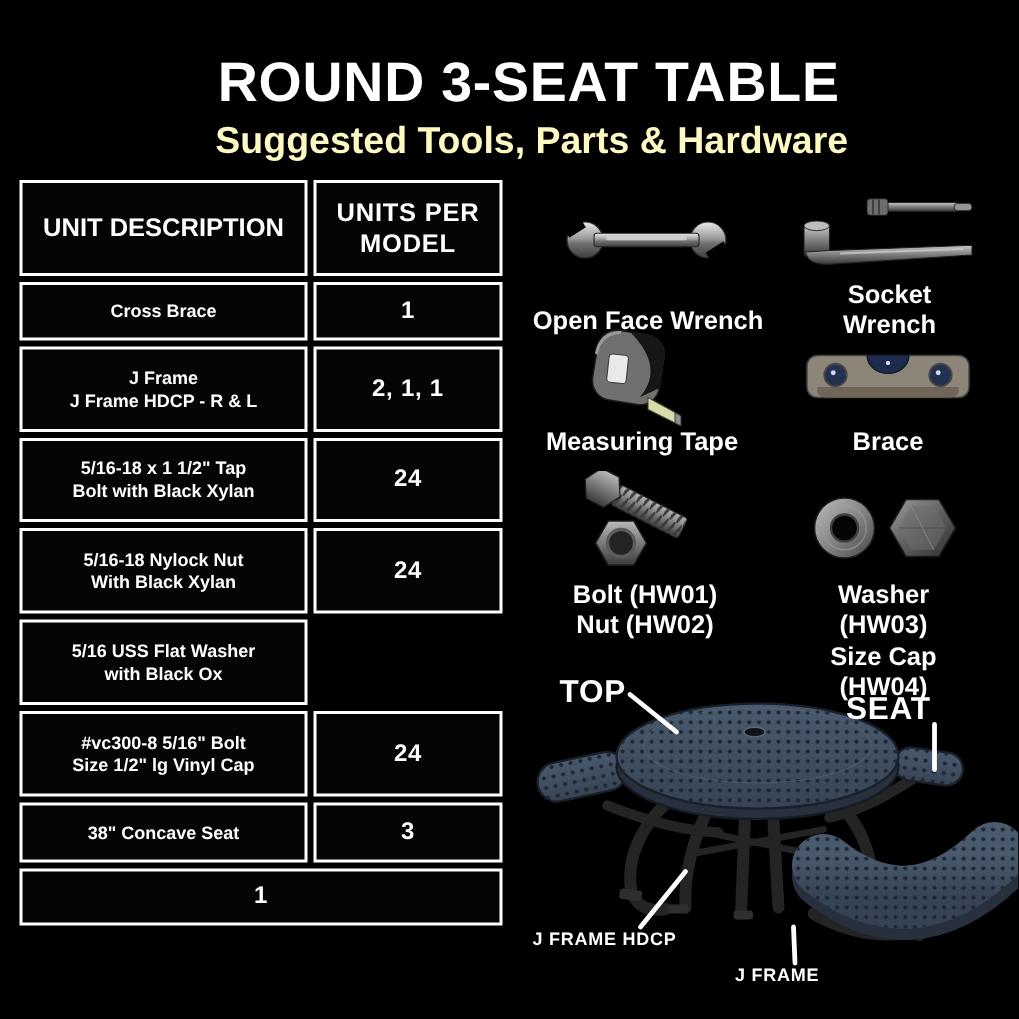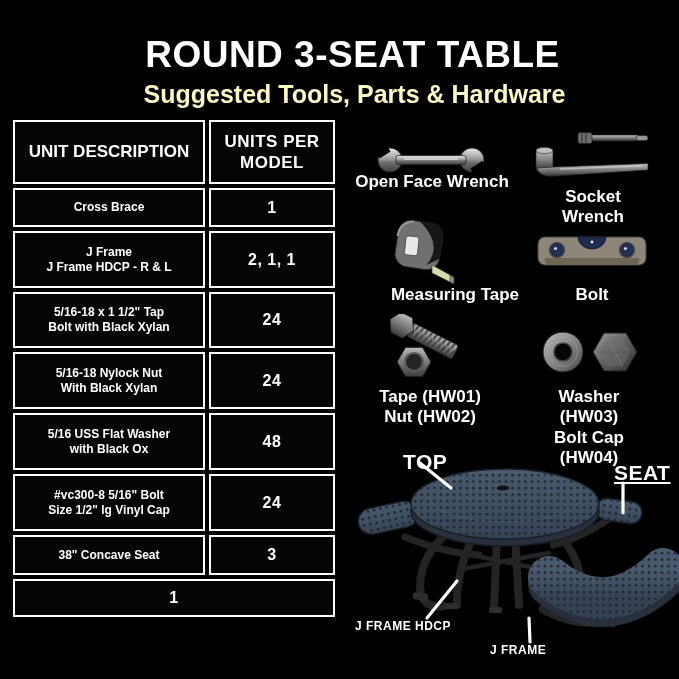--- a/index.html
+++ b/index.html
@@ -76,21 +76,20 @@
       <div class="cell units h56">24</div>
     </div>
     <div class="prow">
       <div class="cell desc h57">5/16-18 Nylock Nut
 With Black Xylan</div>
       <div class="cell units h57">24</div>
     </div>
     <div class="prow">
       <div class="cell desc h57">5/16 USS Flat Washer
 with Black Ox</div>
-      <div class="cell units h57">48</div>
     </div>
     <div class="prow">
       <div class="cell desc h57">#vc300-8 5/16" Bolt
 Size 1/2" lg Vinyl Cap</div>
       <div class="cell units h57">24</div>
     </div>
     <div class="prow">
       <div class="cell desc h40">38" Concave Seat</div>
       <div class="cell units h40">3</div>
     </div>
@@ -108,21 +107,21 @@
           <stop offset="1" stop-color="#3f3f3f"></stop>
       </linearGradient>
     </defs>
     <circle cx="14" cy="20" r="12" fill="url(#g1)" stroke="#2a2a2a" stroke-width="0.8"></circle>
     <rect x="0" y="6" width="13" height="10" fill="#000" transform="rotate(-32 6 11)"></rect>
     <circle cx="96" cy="20" r="12" fill="url(#g1)" stroke="#2a2a2a" stroke-width="0.8"></circle>
     <rect x="96" y="24" width="14" height="10" fill="#000" transform="rotate(-32 103 29)"></rect>
     <rect x="20" y="15.5" width="70" height="9" rx="2" fill="url(#g1)" stroke="#2a2a2a" stroke-width="0.8"></rect>
     <rect x="28" y="17.5" width="54" height="2.6" rx="1.3" fill="#d4d4d4" opacity="0.85"></rect>
   </svg>
-  <div class="tool-label" style="left:432px;top:172px;">Open Face Wrench</div>
+  <div class="tool-label" style="left:432px;top:204px;">Open Face Wrench</div>
 
   <svg class="tool-img" style="left:526px;top:126px;" width="132" height="58" viewBox="0 0 132 58">
     <defs>
       <linearGradient id="g2" x1="0" y1="0" x2="0" y2="1">
         <stop offset="0" stop-color="#c8c8c8"></stop>
           <stop offset="0.5" stop-color="#7c7c7c"></stop>
         <stop offset="1" stop-color="#343434"></stop>
       </linearGradient>
     </defs>
 
@@ -142,54 +141,54 @@
   <svg class="tool-img" style="left:388px;top:218px;" width="72" height="72" viewBox="0 0 72 72">
     <g transform="rotate(9 34 30)">
       <rect x="8" y="4" width="45" height="47" rx="13" fill="#707070" stroke="#1c1c1c" stroke-width="1"></rect>
       <path d="M28 4 h14 a12 12 0 0 1 11 12 v22 l-12 8 q14 -22 -13 -42 z" fill="#161616"></path>
       <path d="M8 22 q0 -14 14 -17" fill="none" stroke="#9a9a9a" stroke-width="2"></path>
       <rect x="17" y="20" width="13" height="19" rx="2.5" fill="#e9e9e9" stroke="#3a3a3a" stroke-width="0.7" transform="rotate(-3 23 29)"></rect>
     </g>
     <polygon points="44,47 64,58 64,65 44,55" fill="#d8dcab" stroke="#44442e" stroke-width="0.7"></polygon>
     <polygon points="62,57 66,59.2 66,66 62,64" fill="#8d8d8d" stroke="#2d2d2d" stroke-width="0.6"></polygon>
   </svg>
-  <div class="tool-label" style="left:428px;top:285px;margin-left:27px;">Measuring Tape</div>
+  <div class="tool-label" style="left:428px;top:285px;">Measuring Tape</div>
 
   <svg class="tool-img" style="left:536px;top:232px;" width="112" height="40" viewBox="0 0 112 40">
     <rect x="2" y="5" width="108" height="28" rx="7" fill="#8d8678" stroke="#454545" stroke-width="1"></rect>
     <path d="M9 26 h94 a0 0 0 0 1 0 0 v3 q0 4 -7 4 h-80 q-7 0 -7 -4 z" fill="#6e6757"></path>
     <path d="M42 5 a 14 12 0 0 0 28 0 z" fill="#1d2c4e" stroke="#10182b" stroke-width="0.8"></path>
     <circle cx="56" cy="10" r="1.4" fill="#e8eeff"></circle>
     <circle cx="21" cy="18" r="7.5" fill="#23304f" stroke="#474747" stroke-width="1.2"></circle>
     <circle cx="19.5" cy="16.5" r="1.6" fill="#cfd8ff"></circle>
     <circle cx="91" cy="18" r="7.5" fill="#23304f" stroke="#474747" stroke-width="1.2"></circle>
     <circle cx="89.5" cy="16.5" r="1.6" fill="#cfd8ff"></circle>
   </svg>
-  <div class="tool-label" style="left:592px;top:285px;">Bolt</div>
+  <div class="tool-label" style="left:592px;top:285px;">Brace</div>
 
   <svg class="tool-img" style="left:384px;top:314px;" width="88" height="70" viewBox="0 0 88 70">
     <defs>
       <linearGradient id="g3" x1="0" y1="0" x2="0" y2="1">
         <stop offset="0" stop-color="#b9b9b9"></stop>
           <stop offset="0.5" stop-color="#7a7a7a"></stop>
         <stop offset="1" stop-color="#3b3b3b"></stop>
       </linearGradient>
       <pattern id="thr" width="5" height="16" patternUnits="userSpaceOnUse">
         <line x1="0" y1="16" x2="5" y2="0" stroke="#3c3c3c" stroke-width="2"></line>
       </pattern>
     </defs>
     <g transform="rotate(27 30 18)">
       <rect x="26" y="10" width="50" height="15" rx="2" fill="url(#g3)" stroke="#222" stroke-width="0.8"></rect>
       <rect x="26" y="10" width="50" height="15" rx="2" fill="url(#thr)"></rect>
       <polygon points="29,17.5 22.5,28.8 9.5,28.8 3,17.5 9.5,6.2 22.5,6.2" fill="url(#g3)" stroke="#222" stroke-width="0.8"></polygon>
     </g>
     <polygon points="47,48 38.5,62.7 21.5,62.7 13,48 21.5,33.3 38.5,33.3" fill="url(#g3)" stroke="#1e1e1e" stroke-width="1"></polygon>
     <circle cx="30" cy="48" r="9" fill="#242424" stroke="#5c5c5c" stroke-width="2.2"></circle>
   </svg>
-  <div class="tool-label" style="left:430px;top:387px;">Tape (HW01)
+  <div class="tool-label" style="left:430px;top:387px;">Bolt (HW01)
 Nut (HW02)</div>
 
   <svg class="tool-img" style="left:540px;top:326px;" width="102" height="52" viewBox="0 0 102 52">
     <defs>
       <linearGradient id="g4" x1="0" y1="0" x2="1" y2="1">
         <stop offset="0" stop-color="#bdbdbd"></stop>
           <stop offset="0.55" stop-color="#808080"></stop>
         <stop offset="1" stop-color="#474747"></stop>
       </linearGradient>
       <linearGradient id="g5" x1="0" y1="0" x2="1" y2="1">
@@ -200,21 +199,21 @@
     </defs>
     <circle cx="23" cy="26" r="20" fill="url(#g4)" stroke="#1e1e1e" stroke-width="1"></circle>
     <circle cx="23" cy="26" r="14.5" fill="none" stroke="#9f9f9f" stroke-width="1" opacity="0.6"></circle>
     <circle cx="23" cy="26" r="9" fill="#050505" stroke="#404040" stroke-width="1.6"></circle>
     <polygon points="97,26 86,45 64,45 53,26 64,7 86,7" fill="url(#g5)" stroke="#1c1c1c" stroke-width="1"></polygon>
     <polygon points="91,26 82.5,40.5 67.5,40.5 59,26 67.5,11.5 82.5,11.5" fill="#6e6e6e" opacity="0.55"></polygon>
     <line x1="59" y1="26" x2="91" y2="26" stroke="#4a4a4a" stroke-width="0.8" opacity="0.7"></line>
     <line x1="67.5" y1="11.5" x2="82.5" y2="40.5" stroke="#8e8e8e" stroke-width="0.8" opacity="0.6"></line>
   </svg>
   <div class="tool-label" style="left:589px;top:387px;">Washer (HW03)
-Bolt Cap (HW04)</div>
+Size Cap (HW04)</div>
 
   <svg class="diagram-svg" width="332" height="246" viewBox="0 0 332 246">
     <defs>
       <linearGradient id="slate" x1="0" y1="0" x2="0" y2="1">
         <stop offset="0" stop-color="#4a5a6e"></stop>
           <stop offset="1" stop-color="#364355"></stop>
       </linearGradient>
       <pattern id="perf" width="6.5" height="6.5" patternUnits="userSpaceOnUse">
         <circle cx="3" cy="3" r="1.4" fill="#1d2631"></circle>
       </pattern>
@@ -265,18 +264,18 @@
     </g>
 
     <g stroke="#fff" stroke-width="3.2" stroke-linecap="round">
       <line x1="73" y1="30" x2="104" y2="55"></line>
       <line x1="276" y1="50" x2="276" y2="80"></line>
       <line x1="80" y1="185" x2="110" y2="148"></line>
       <line x1="182" y1="185" x2="183" y2="209"></line>
     </g>
   </svg>
 
-  <div class="diag-label" style="left:403px;top:450px;">TOP</div>
-  <div class="diag-label" style="left:614px;top:461px;text-decoration:underline;">SEAT</div>
+  <div class="diag-label" style="left:373px;top:450px;">TOP</div>
+  <div class="diag-label" style="left:564px;top:461px;">SEAT</div>
   <div class="diag-label small" style="left:355px;top:619px;">J FRAME HDCP</div>
   <div class="diag-label small" style="left:490px;top:643px;">J FRAME</div>
 
 </div>
 
 </body></html>

